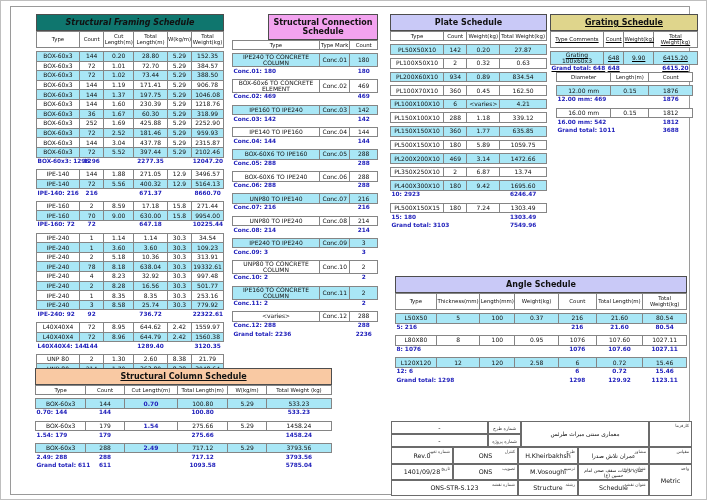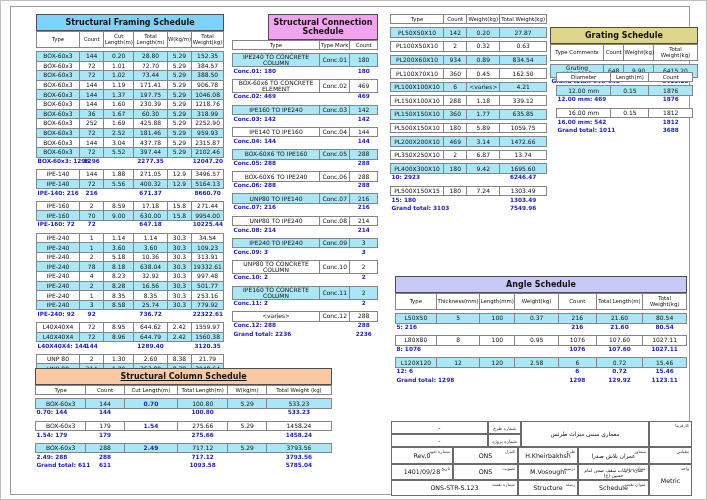--- a/index.html
+++ b/index.html
@@ -34,21 +34,21 @@
   .tb .lab-center{position:absolute;left:1px;right:1px;top:50%;transform:translateY(-50%);
                   text-align:center;font-size:4.6px;color:#333;direction:rtl;}
 </style>
 </head>
 <body>
 
 <div class="sheet">
   <div class="frame"></div>
 
   <div class="sched" style="left:35px;top:13px;width:188px;">
-    <div class="title" style="background-color: #7dd3fc;">Structural Framing Schedule</div>
+    <div class="title" style="background-color: #0f766e; font-style: italic;">Structural Framing Schedule</div>
     <table>
         <colgroup>
           <col style="width: 23%;">
           <col style="width: 13%;">
           <col style="width: 16%;">
           <col style="width: 18%;">
           <col style="width: 13%;">
           <col style="width: 17%;">
         </colgroup>
       <thead>
@@ -531,20 +531,21 @@
           <tr class="r-s r-t">
             <td class="lbl">Grand total: 2236</td>
             <td></td>
             <td>2236</td>
           </tr>
         </tbody>
     </table>
   </div>
 
   <div class="sched" style="left:389px;top:13px;width:157px;">
+    <div class="title" style="background-color: rgb(201, 201, 247);">Plate Schedule</div>
     <table>
         <colgroup>
           <col style="width: 34%;">
           <col style="width: 15%;">
           <col style="width: 21%;">
           <col style="width: 30%;">
         </colgroup>
       <thead>
           <tr>
             <th>Type</th>
@@ -677,21 +678,21 @@
           <tr class="r-s r-t">
             <td class="lbl">Grand total: 3103</td>
             <td></td>
             <td></td>
             <td>7549.96</td>
           </tr>
         </tbody>
     </table>
   </div>
 
-  <div class="sched" style="left:549px;top:26px;width:148px;">
+  <div class="sched" style="left:549px;top:13px;width:148px;text-decoration:underline;">
     <div class="title" style="background-color: rgb(223, 213, 140);">Grating Schedule</div>
     <table>
         <colgroup>
           <col style="width: 36%;">
           <col style="width: 14%;">
           <col style="width: 20%;">
           <col style="width: 30%;">
         </colgroup>
       <thead>
           <tr>

